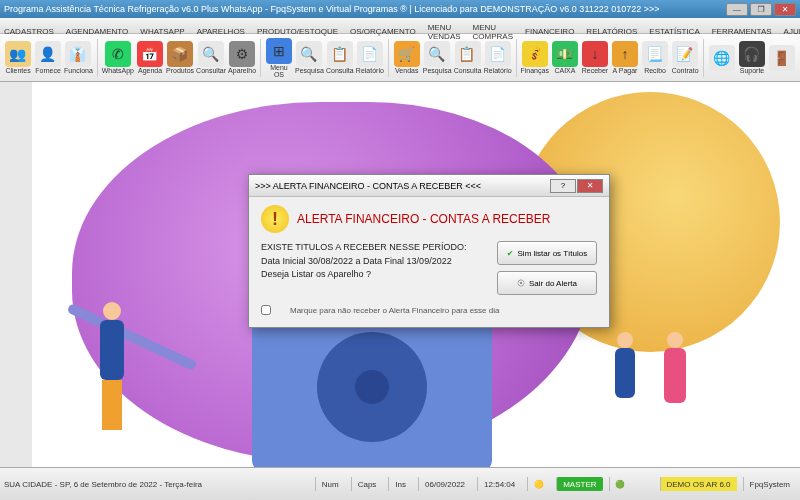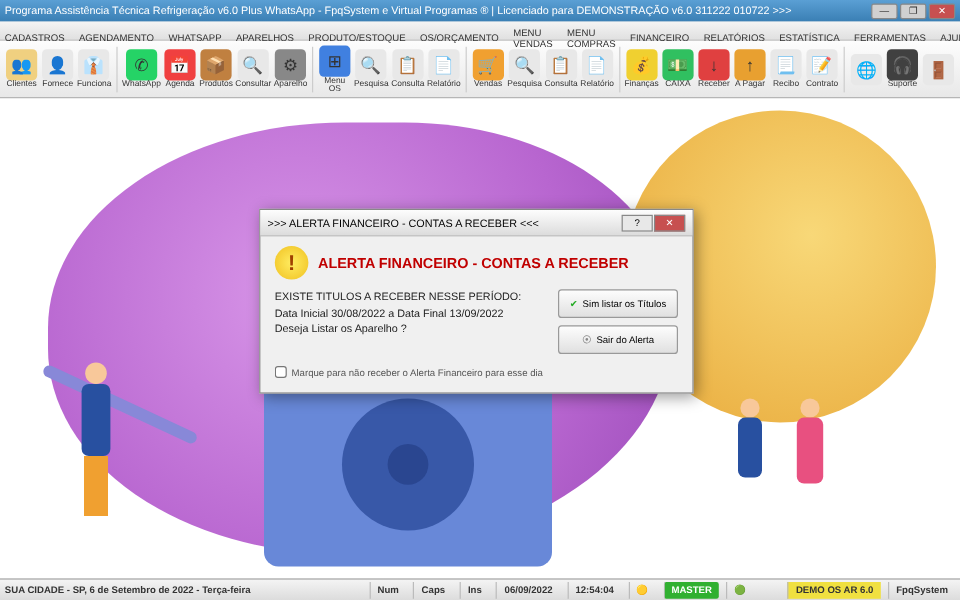--- a/index.html
+++ b/index.html
@@ -12,21 +12,21 @@
 .win-btn.close { background: #c75050; color: #fff; }
 
 .menubar { height: 16px; background: linear-gradient(#f4f4f4,#e0e0e0); display: flex; align-items: center; font-size: 8px; color: #333; padding: 0 4px; gap: 12px; border-bottom: 1px solid #bbb; }
 .menubar span { cursor: default; margin-top: 12px; }
 
 .toolbar { height: 48px; background: linear-gradient(#fdfdfd,#e8e8e8); border-bottom: 1px solid #aaa; display: flex; align-items: center; padding: 2px 4px; gap: 2px; overflow: hidden; }
 .tb-item { display: flex; flex-direction: column; align-items: center; width: 34px; font-size: 7px; color: #333; text-align: center; }
 .tb-icon { width: 26px; height: 26px; border-radius: 4px; display: flex; align-items: center; justify-content: center; font-size: 14px; }
 .tb-sep { width: 1px; height: 38px; background: #ccc; margin: 0 2px; }
 
-.workspace { position: relative; height: 400px; background: #fff; overflow: hidden; }
+.workspace { position: relative; height: 400px; background: #fff; overflow: hidden; margin-left: 32px; }
 .bg-art { position: absolute; inset: 0; }
 .blob1 { position: absolute; left: 40px; top: 20px; width: 520px; height: 360px; background: radial-gradient(circle at 40% 40%, #d896e8, #b866d0 60%, #9a4ab8); border-radius: 50% 45% 55% 50%; }
 .blob2 { position: absolute; right: 20px; top: 10px; width: 260px; height: 260px; background: radial-gradient(circle at 60% 40%, #f8d878, #e8a838); border-radius: 50%; }
 .fan-box { position: absolute; left: 220px; bottom: 10px; width: 240px; height: 170px; background: #6888d8; border-radius: 12px; display: flex; align-items: center; justify-content: center; }
 .fan { width: 110px; height: 110px; background: #3858a8; border-radius: 50%; position: relative; }
 .fan::before { content: ''; position: absolute; inset: 38px; background: #2a4690; border-radius: 50%; }
 .worker1 { position: absolute; left: 60px; bottom: 40px; width: 40px; height: 140px; }
 .worker1 .head { width: 18px; height: 18px; background: #f8c89a; border-radius: 50%; margin: 0 auto; }
 .worker1 .body { width: 24px; height: 60px; background: #2850a0; margin: 0 auto; border-radius: 6px; }
 .worker1 .legs { width: 20px; height: 50px; background: #f0a030; margin: 0 auto; }
@@ -40,30 +40,30 @@
 
 .dialog { position: absolute; left: 216px; top: 92px; width: 362px; background: #f0f0f0; border: 1px solid #888; box-shadow: 3px 3px 12px rgba(0,0,0,.4); }
 .dlg-titlebar { height: 22px; background: linear-gradient(#fdfdfd,#dcdcdc); display: flex; align-items: center; padding: 0 6px; font-size: 9px; border-bottom: 1px solid #bbb; }
 .dlg-titlebar .t { flex: 1; }
 .dlg-winbtns { display: flex; gap: 1px; }
 .dlg-winbtn { width: 26px; height: 14px; border: 1px solid #888; font-size: 8px; display: flex; align-items: center; justify-content: center; background: #e8e8e8; }
 .dlg-winbtn.close { background: #c75050; color: #fff; }
 .dlg-body { padding: 8px 12px 12px; }
 .dlg-header { display: flex; align-items: center; gap: 8px; margin-bottom: 8px; }
 .alert-ico { width: 28px; height: 28px; background: radial-gradient(#ffec60,#f0c020); border-radius: 50%; display: flex; align-items: center; justify-content: center; font-weight: bold; color: #a04000; font-size: 18px; }
-.dlg-title { color: #c00000; font-weight: bold; font-size: 12px; }
+.dlg-title { color: #c00000; font-weight: normal; font-size: 12px; }
 .dlg-content { display: flex; gap: 10px; }
 .dlg-text { flex: 1; font-size: 9px; color: #222; line-height: 1.5; }
 .dlg-text b { font-weight: normal; }
 .dlg-btns { display: flex; flex-direction: column; gap: 6px; width: 100px; }
 .dlg-btn { height: 24px; background: linear-gradient(#fdfdfd,#e0e0e0); border: 1px solid #999; border-radius: 3px; font-size: 8px; display: flex; align-items: center; justify-content: center; gap: 4px; }
-.dlg-check { margin-top: 10px; font-size: 8px; color: #555; display: flex; align-items: center; gap: 4px; }
+.dlg-check { margin-top: 10px; font-size: 8px; color: #555; display: flex; align-items: center; gap: 19px; }
 .dlg-check input { width: 10px; height: 10px; }
 
-.statusbar { position: absolute; bottom: 0; left: 0; right: 0; height: 18px; background: linear-gradient(#f4f4f4,#dcdcdc); border-top: 1px solid #aaa; display: flex; align-items: center; font-size: 8px; color: #333; padding: 0 4px; gap: 6px; font-weight: bold; }
+.statusbar { position: absolute; bottom: 0; left: 0; right: 0; height: 33px; background: linear-gradient(#f4f4f4,#dcdcdc); border-top: 1px solid #aaa; display: flex; align-items: center; font-size: 8px; color: #333; padding: 0 4px; gap: 6px; }
 .statusbar .cell { border-left: 1px solid #bbb; padding: 0 6px; height: 14px; display: flex; align-items: center; }
 .statusbar .loc { flex: 1; }
 .badge-green { background: #30b030; color: #fff; padding: 1px 6px; border-radius: 2px; }
 .badge-yellow { background: #f0e040; padding: 1px 6px; margin-left: 22px; }
 </style>
 </head>
 <body>
 
 <div class="titlebar">
   <span class="title">Programa Assistência Técnica Refrigeração v6.0 Plus WhatsApp - FpqSystem e Virtual Programas ® | Licenciado para  DEMONSTRAÇÃO v6.0 311222 010722 &gt;&gt;&gt;</span>

